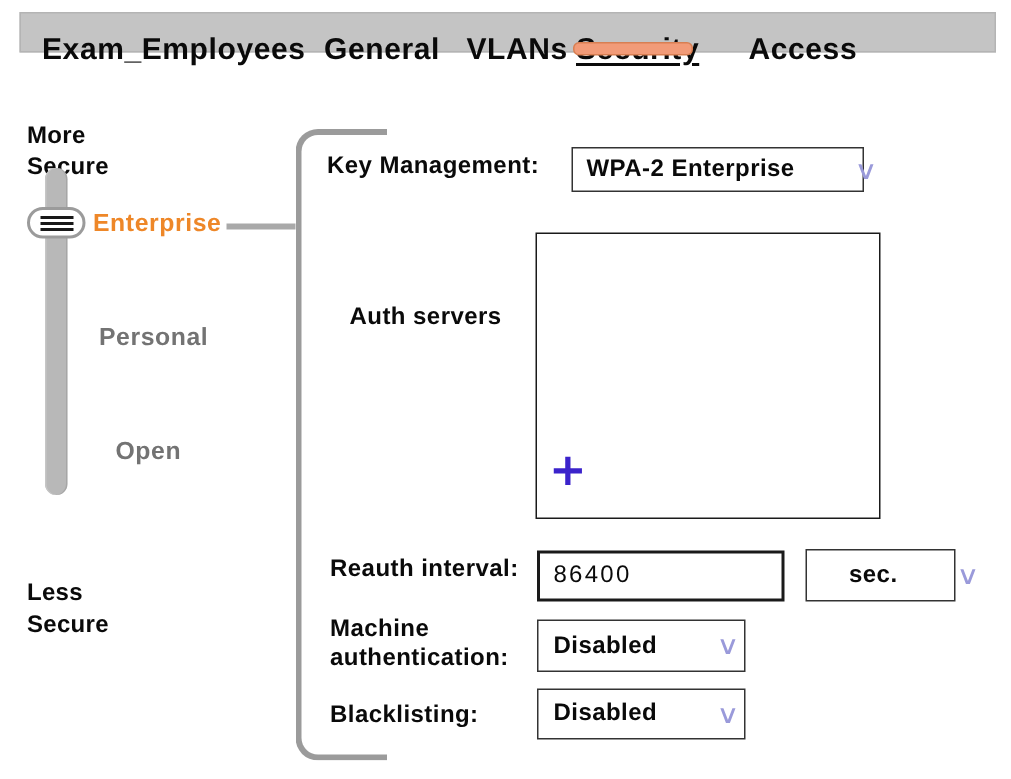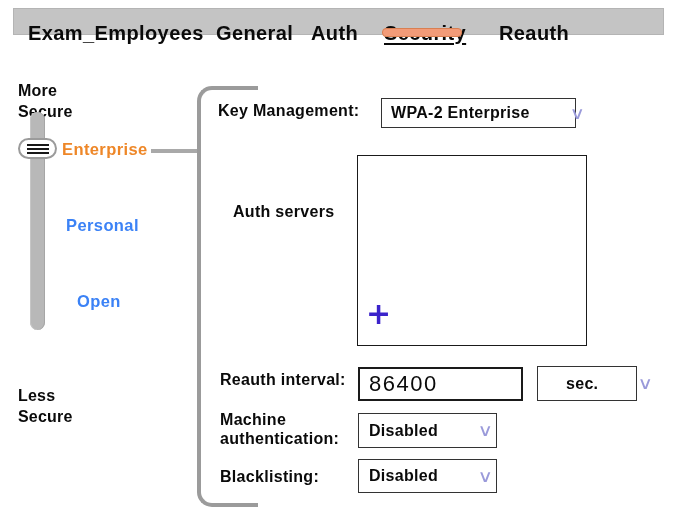--- a/index.html
+++ b/index.html
@@ -40,21 +40,21 @@
   }
   .slider-handle {
     left: 18px; top: 138px; width: 39px; height: 21px;
     background: #ffffff; border: 2px solid #9b9b9b; border-radius: 12px;
     display: flex; flex-direction: column; justify-content: center;
     align-items: center; gap: 2px; z-index: 3; cursor: grab;
   }
   .slider-handle i { display: block; width: 22px; height: 2px; background: #181818; }
   .slider-option {
     font-size: 16.5px; font-weight: 600; letter-spacing: 0.4px;
-    color: #3b82f6; white-space: nowrap; cursor: pointer;
+    color: #737373; white-space: nowrap; cursor: pointer;
   }
   .slider-option.selected { color: #ee8728; text-align: center; }
   .connector { left: 151px; top: 149px; width: 46px; height: 4px; background: #a9a9a9; }
 
   
   .bracket {
     left: 197px; top: 86px; width: 61px; height: 421px;
     border-left: 4px solid #9b9b9b;
     border-top: 4px solid #9b9b9b;
     border-bottom: 4px solid #9b9b9b;
@@ -88,33 +88,33 @@
     left: 366px; top: 298px; width: 28px; height: 32px;
     background: transparent; border: none; cursor: pointer;
     font-family: "DejaVu Sans", sans-serif;
     font-size: 30px; font-weight: bold; color: #3b23cb; line-height: 30px;
     padding: 0; text-align: left;
   }
   .text-input {
     left: 358px; top: 367px; width: 165px; height: 34px;
     border: 2px solid #1a1a1a; background: #ffffff;
     font-family: "Liberation Sans", sans-serif;
-    font-size: 22px; font-weight: 500; letter-spacing: 1.5px;
+    font-size: 16px; font-weight: 500; letter-spacing: 1.5px;
     padding: 0 0 0 9px; color: #0a0a0a; outline: none;
   }
 </style>
 </head>
 <body>
 
 <div class="abs tabbar">
   <span class="tab" style="left:14px">Exam_Employees</span>
   <span class="tab" style="left:202px">General</span>
-  <span class="tab" style="left:297px">Auth</span>
+  <span class="tab" style="left:297px">VLANs</span>
   <span class="tab active" style="left:370px">Security</span>
-  <span class="tab" style="left:485px">Reauth</span>
+  <span class="tab" style="left:485px">Access</span>
 </div>
 <div class="abs tab-underline-pill"></div>
 
 <div class="abs caption" style="left:18px; top:57px">More Secure</div>
 <div class="abs caption" style="left:18px; top:362px">Less Secure</div>
 
 <div class="abs slider-track"></div>
 <div class="abs slider-handle">
   <i></i>
   <i></i>

